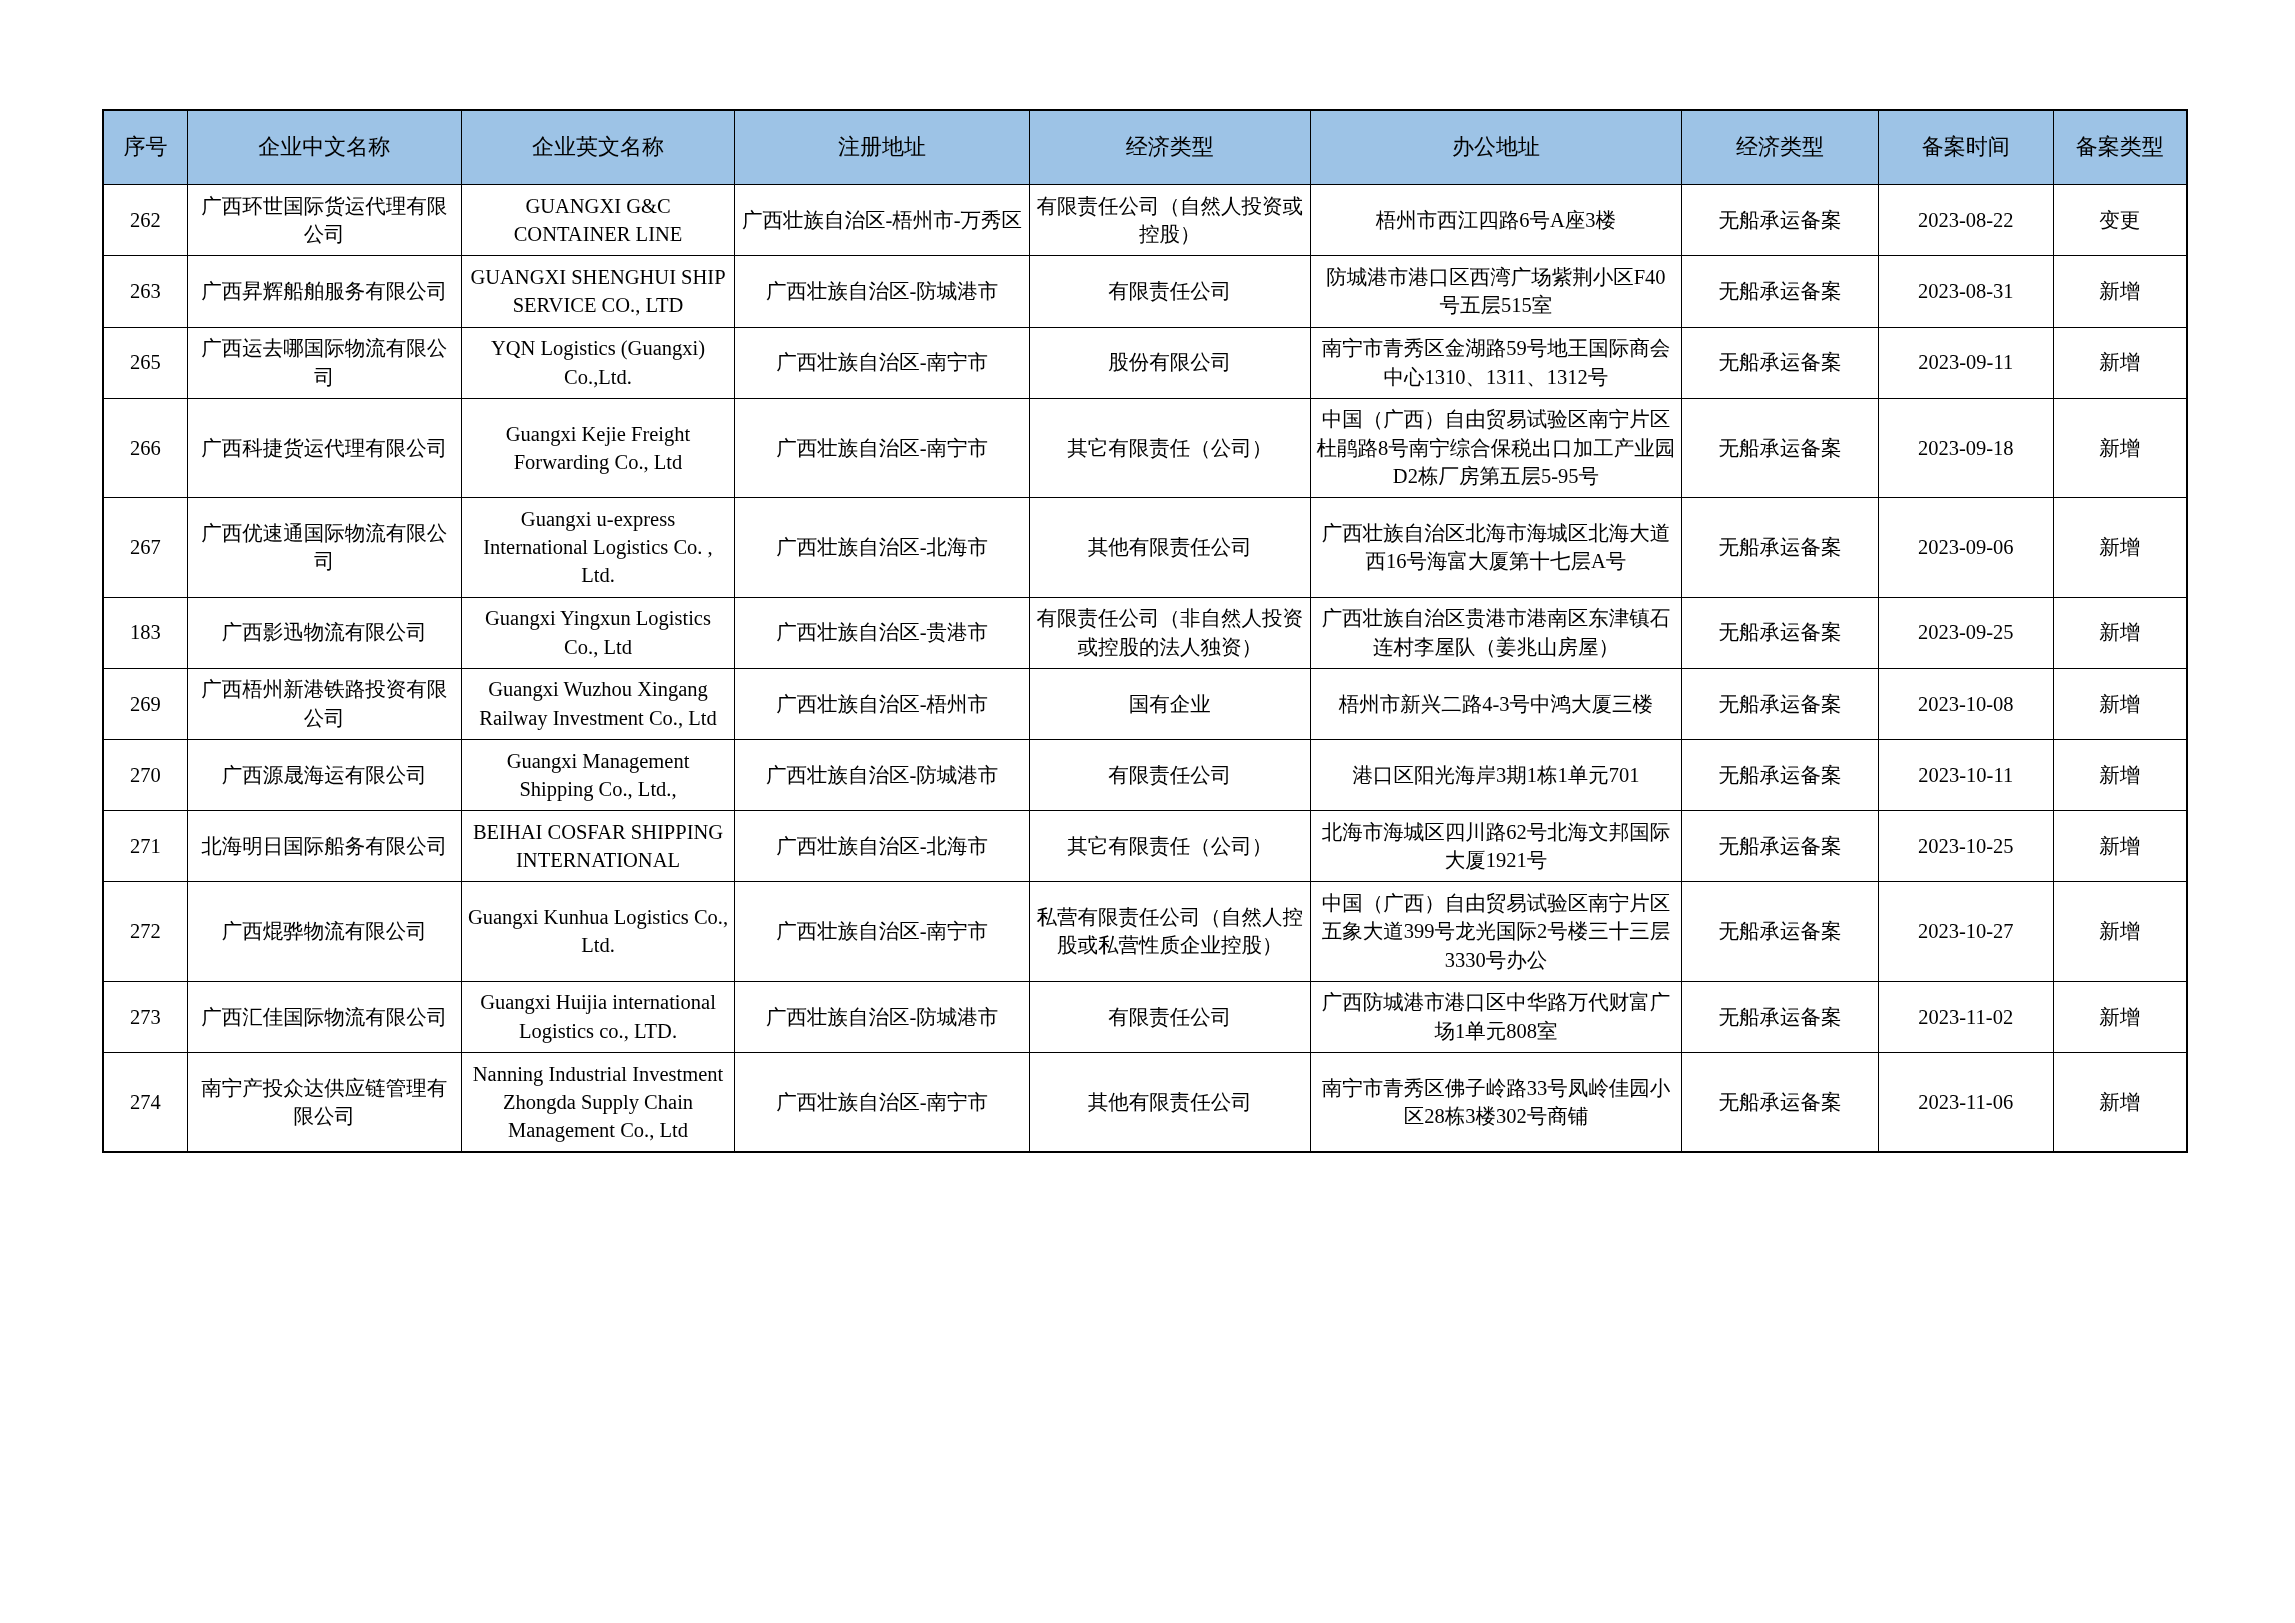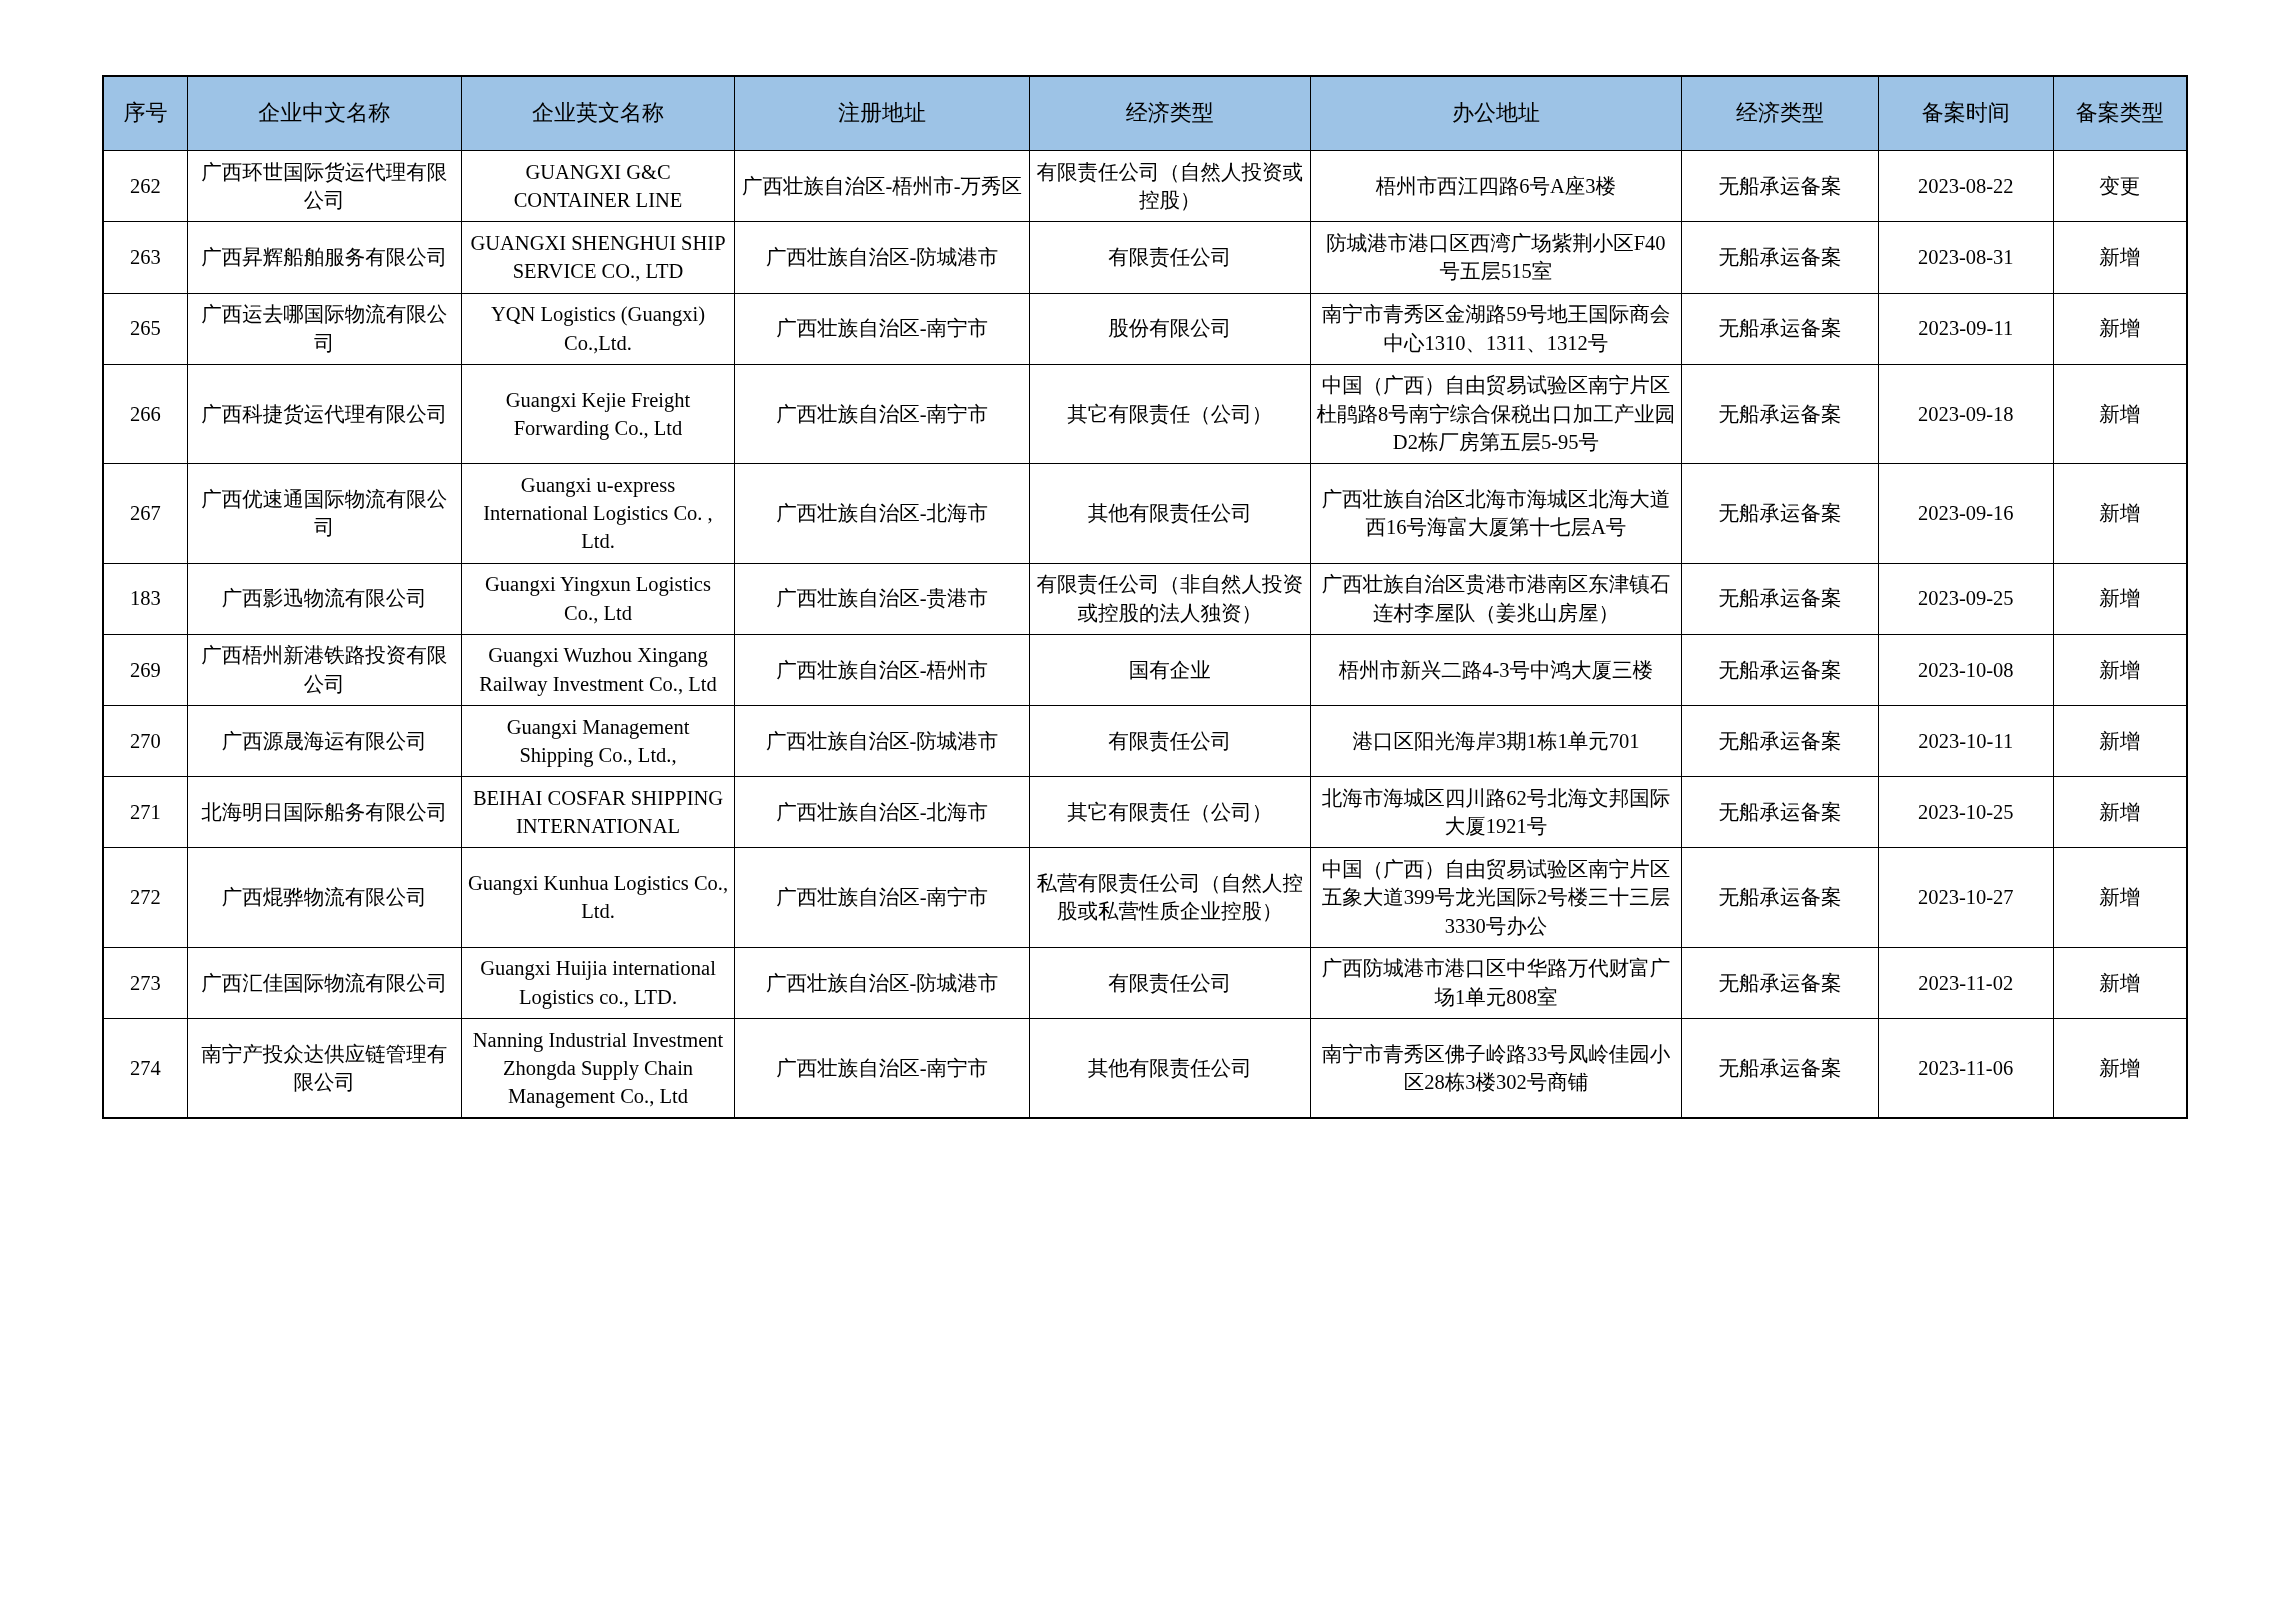--- a/index.html
+++ b/index.html
@@ -12,21 +12,21 @@
     height: 1623px;
     font-family: "Liberation Serif", "DejaVu Serif", serif;
     color: #000000;
     overflow: hidden;
   }
   .page {
     position: relative;
     width: 2295px;
     height: 1623px;
     box-sizing: border-box;
-    padding: 75px 102px 0 102px;
+    padding: 109px 102px 0 102px;
   }
   table.reg-table {
     border-collapse: collapse;
     table-layout: fixed;
     width: 2086px;
     border: 2px solid #000;
   }
   table.reg-table th,
   table.reg-table td {
     border: 1.4px solid #000;
@@ -137,21 +137,21 @@
         <td class="rec">新增</td>
       </tr>
       <tr>
         <td class="seq">267</td>
         <td class="cn-name">广西优速通国际物流有限公司</td>
         <td class="en-name">Guangxi u-express International Logistics Co. , Ltd.</td>
         <td class="reg-addr">广西壮族自治区-北海市</td>
         <td class="econ">其他有限责任公司</td>
         <td class="office">广西壮族自治区北海市海城区北海大道西16号海富大厦第十七层A号</td>
         <td class="biz">无船承运备案</td>
-        <td class="date">2023-09-16</td>
+        <td class="date">2023-09-06</td>
         <td class="rec">新增</td>
       </tr>
       <tr>
         <td class="seq">183</td>
         <td class="cn-name">广西影迅物流有限公司</td>
         <td class="en-name">Guangxi Yingxun Logistics Co., Ltd</td>
         <td class="reg-addr">广西壮族自治区-贵港市</td>
         <td class="econ">有限责任公司（非自然人投资或控股的法人独资）</td>
         <td class="office">广西壮族自治区贵港市港南区东津镇石连村李屋队（姜兆山房屋）</td>
         <td class="biz">无船承运备案</td>

